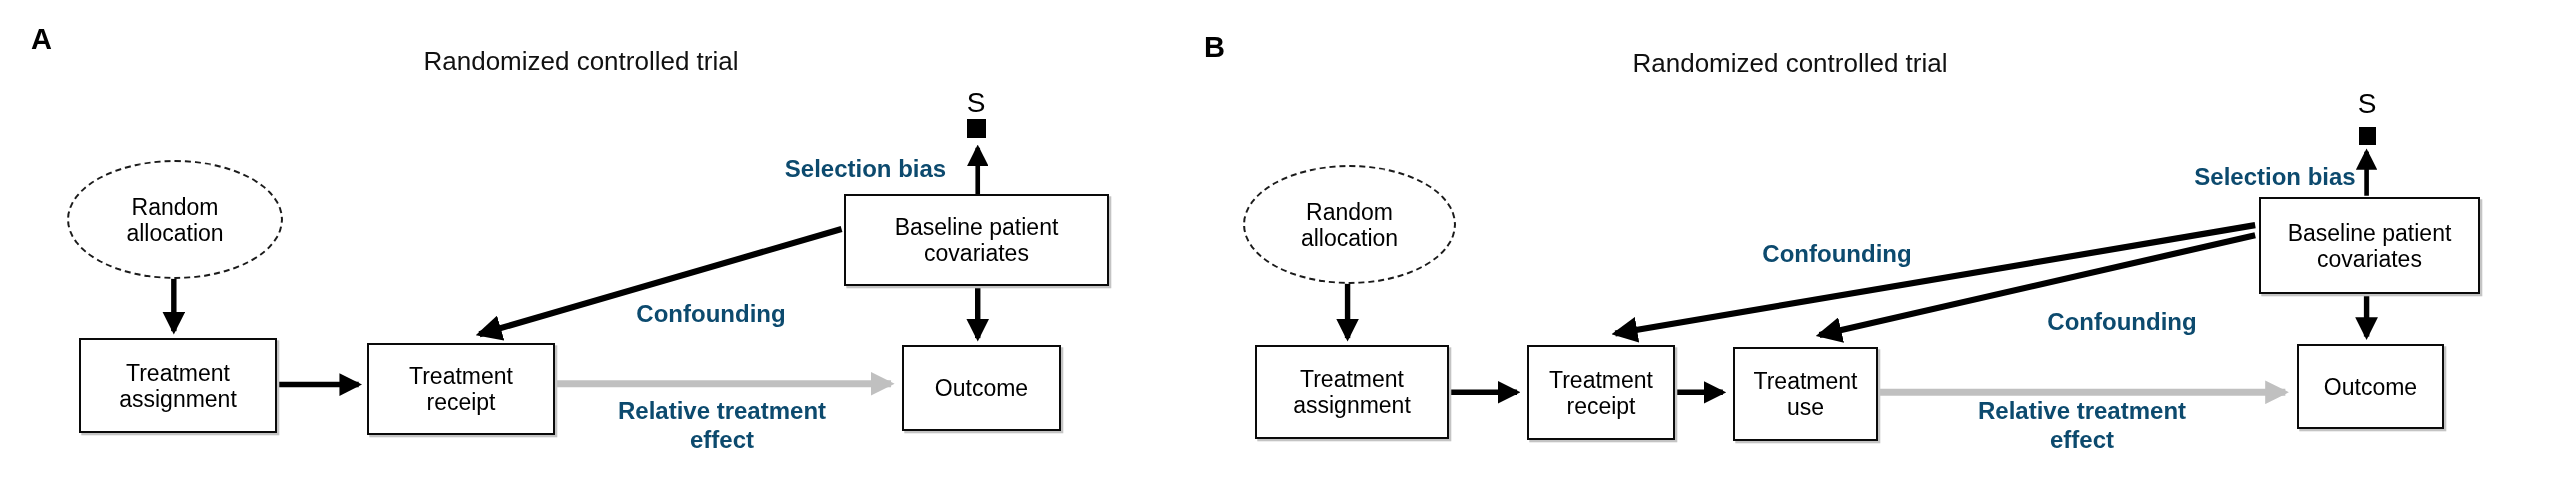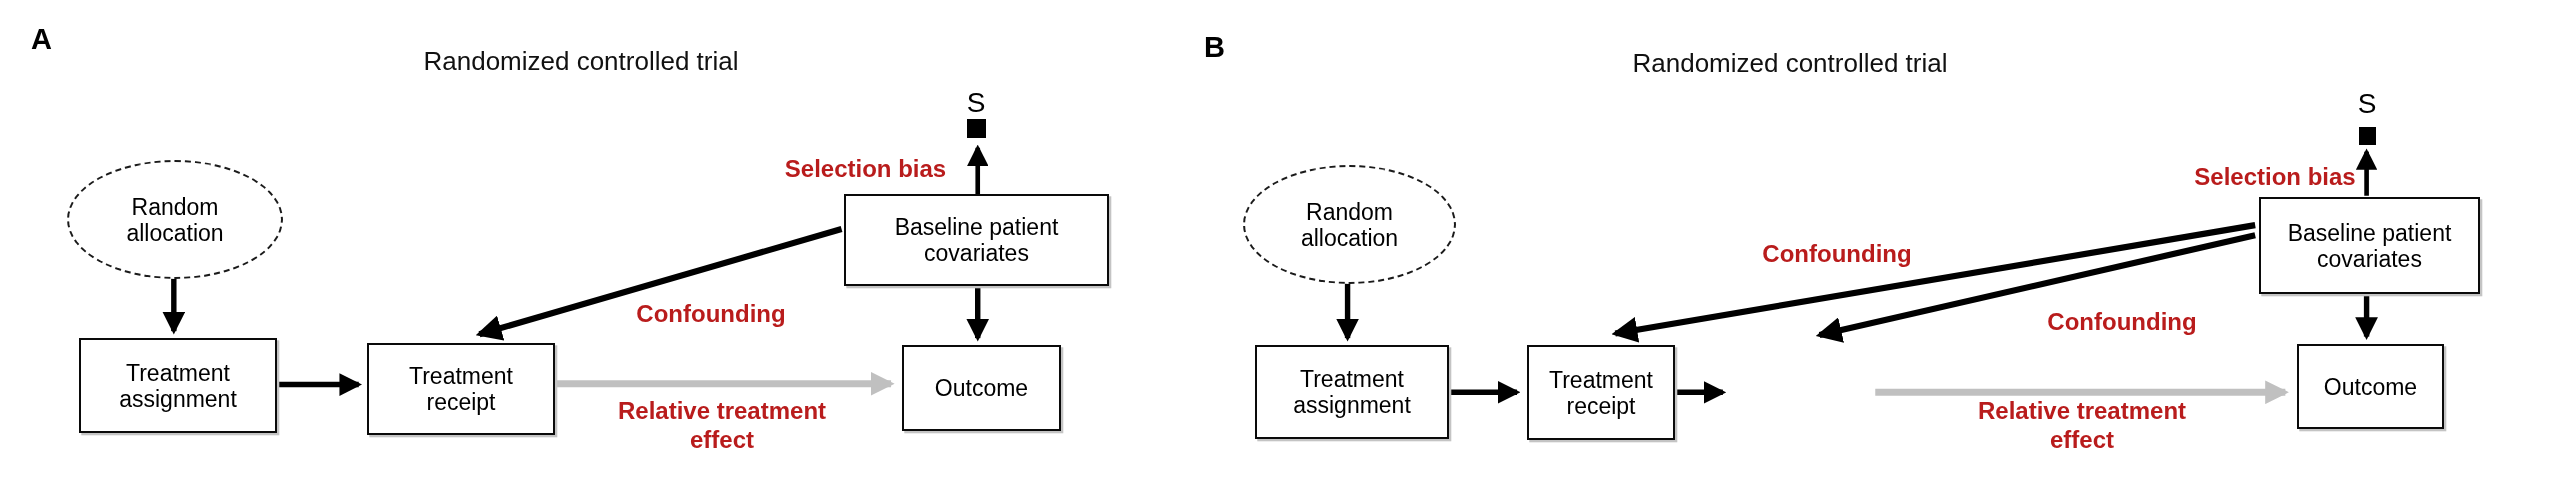--- a/index.html
+++ b/index.html
@@ -27,21 +27,21 @@
     background:#ffffff;border:2.3px solid #0a0a0a;
     box-shadow:2.3px 2.3px 0 #c4c4c4;
     font-size:23px;line-height:1.13;color:#000;
   }
   .ellipse{
     border:2.3px dashed #1a1a1a;border-radius:50%;
     box-shadow:none;
   }
   .bias-label{
     position:absolute;z-index:3;
-    font-weight:bold;color:#b91c1c;
+    font-weight:bold;color:#0c4a6e;
     font-size:24px;text-align:center;line-height:1.22;
   }
   .s-label{
     position:absolute;z-index:3;
     font-size:28px;color:#000;text-align:center;width:46px;
   }
   .s-square{
     position:absolute;z-index:3;background:#000;
   }
 </style>
@@ -129,20 +129,23 @@
     </div>
 
     <div class="node" style="left:1255px;top:345px;width:190px;height:90px;">
       <span style="width:155px;">Treatment assignment</span>
     </div>
 
     <div class="node" style="left:1527px;top:345px;width:144px;height:91px;">
       <span style="width:124px;">Treatment receipt</span>
     </div>
 
+    <div class="node" style="left:1733px;top:347px;width:141px;height:90px;">
+      <span style="width:124px;">Treatment use</span>
+    </div>
 
     <div class="node" style="left:2259px;top:197px;width:217px;height:93px;">
       <span style="width:194px;">Baseline patient covariates</span>
     </div>
 
     <div class="node" style="left:2297px;top:344px;width:143px;height:81px;">
       <span>Outcome</span>
     </div>
 
     <div class="s-label" style="left:2344px;top:88px;">S</div>

